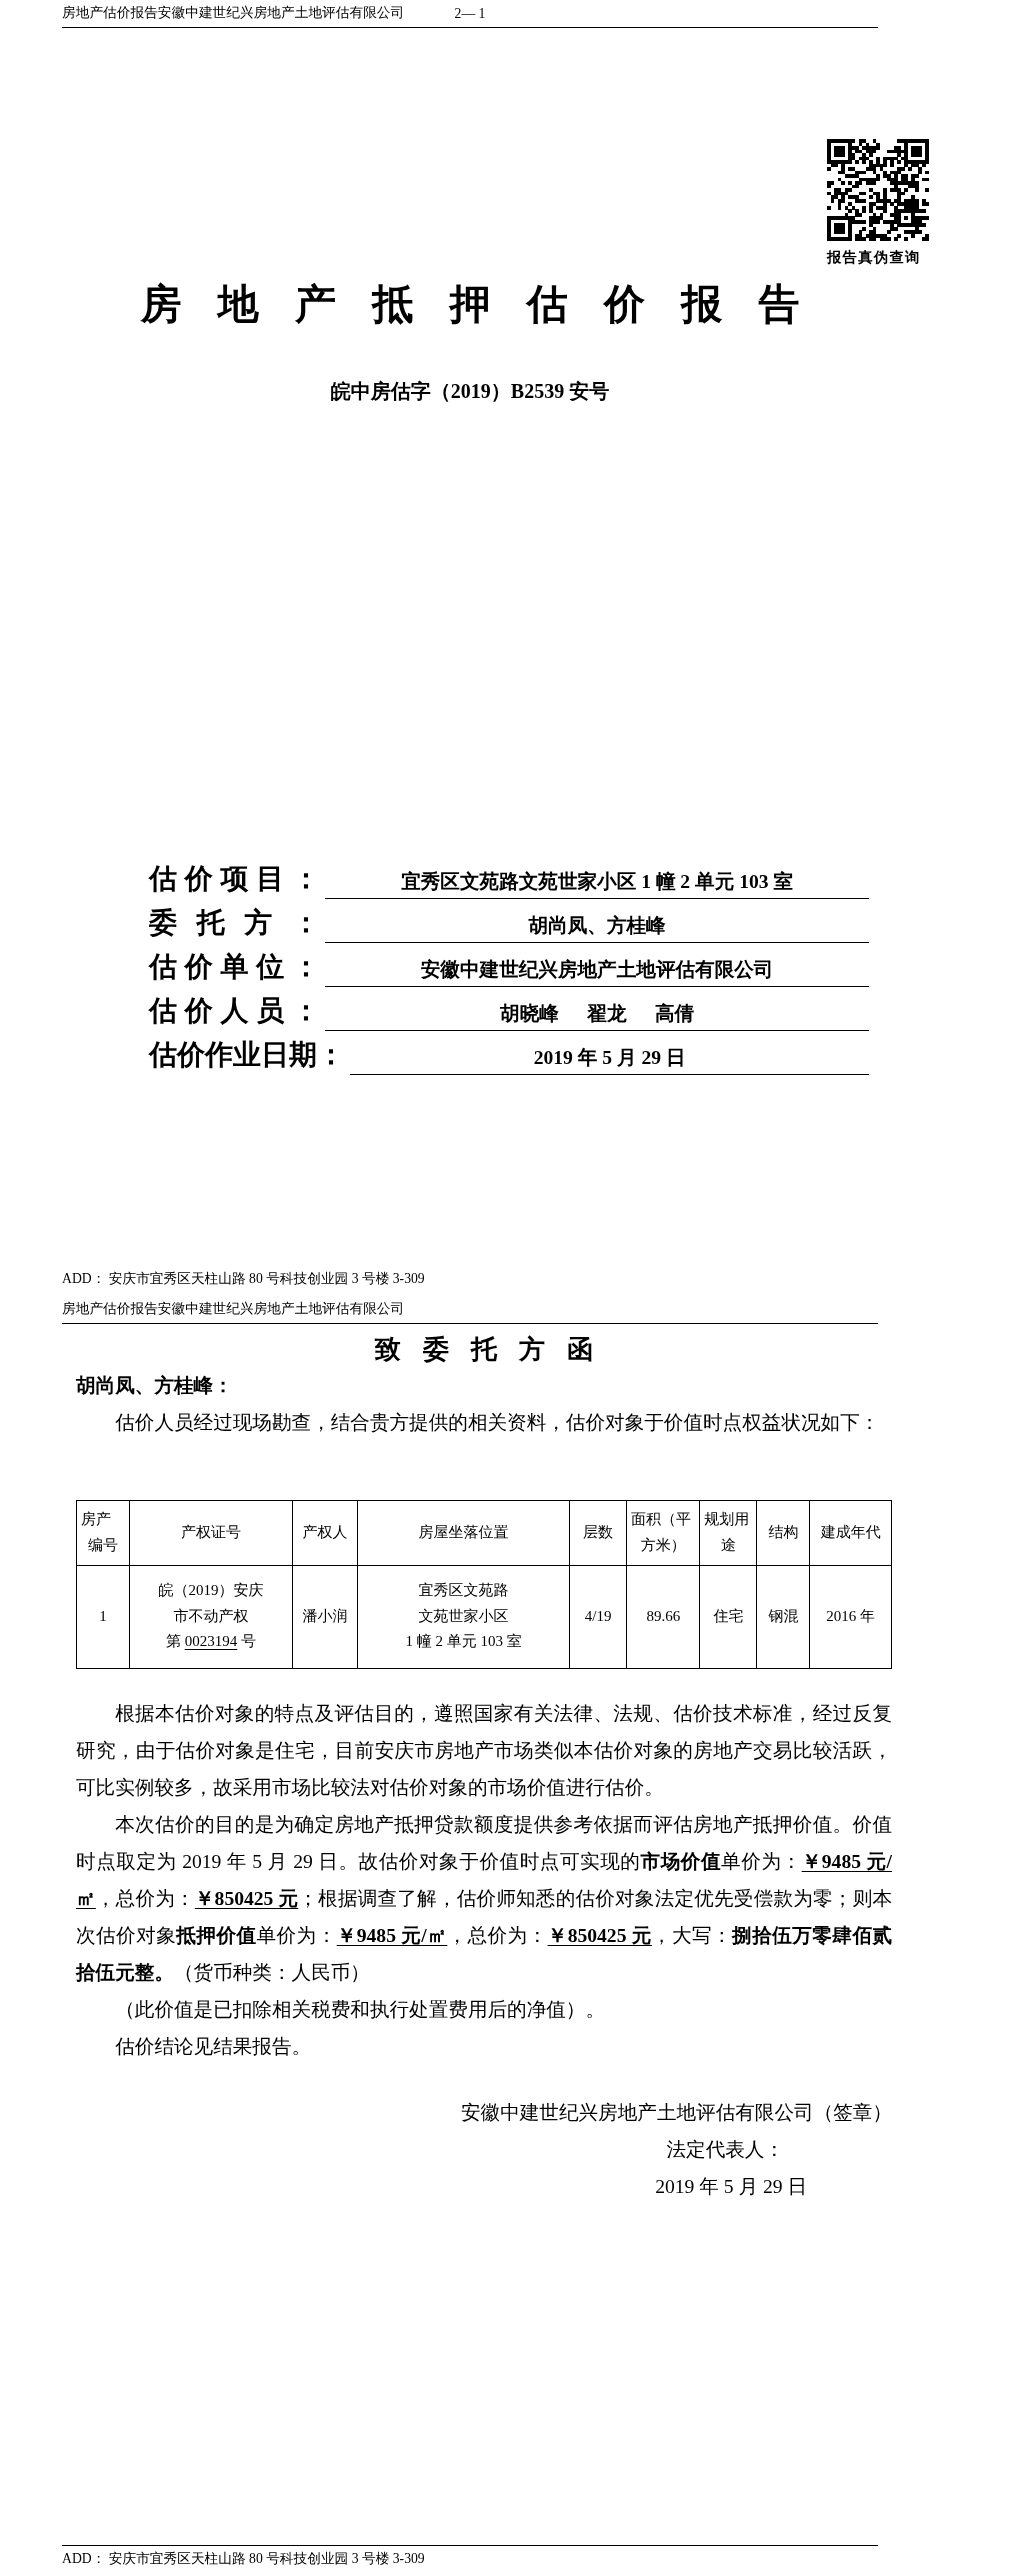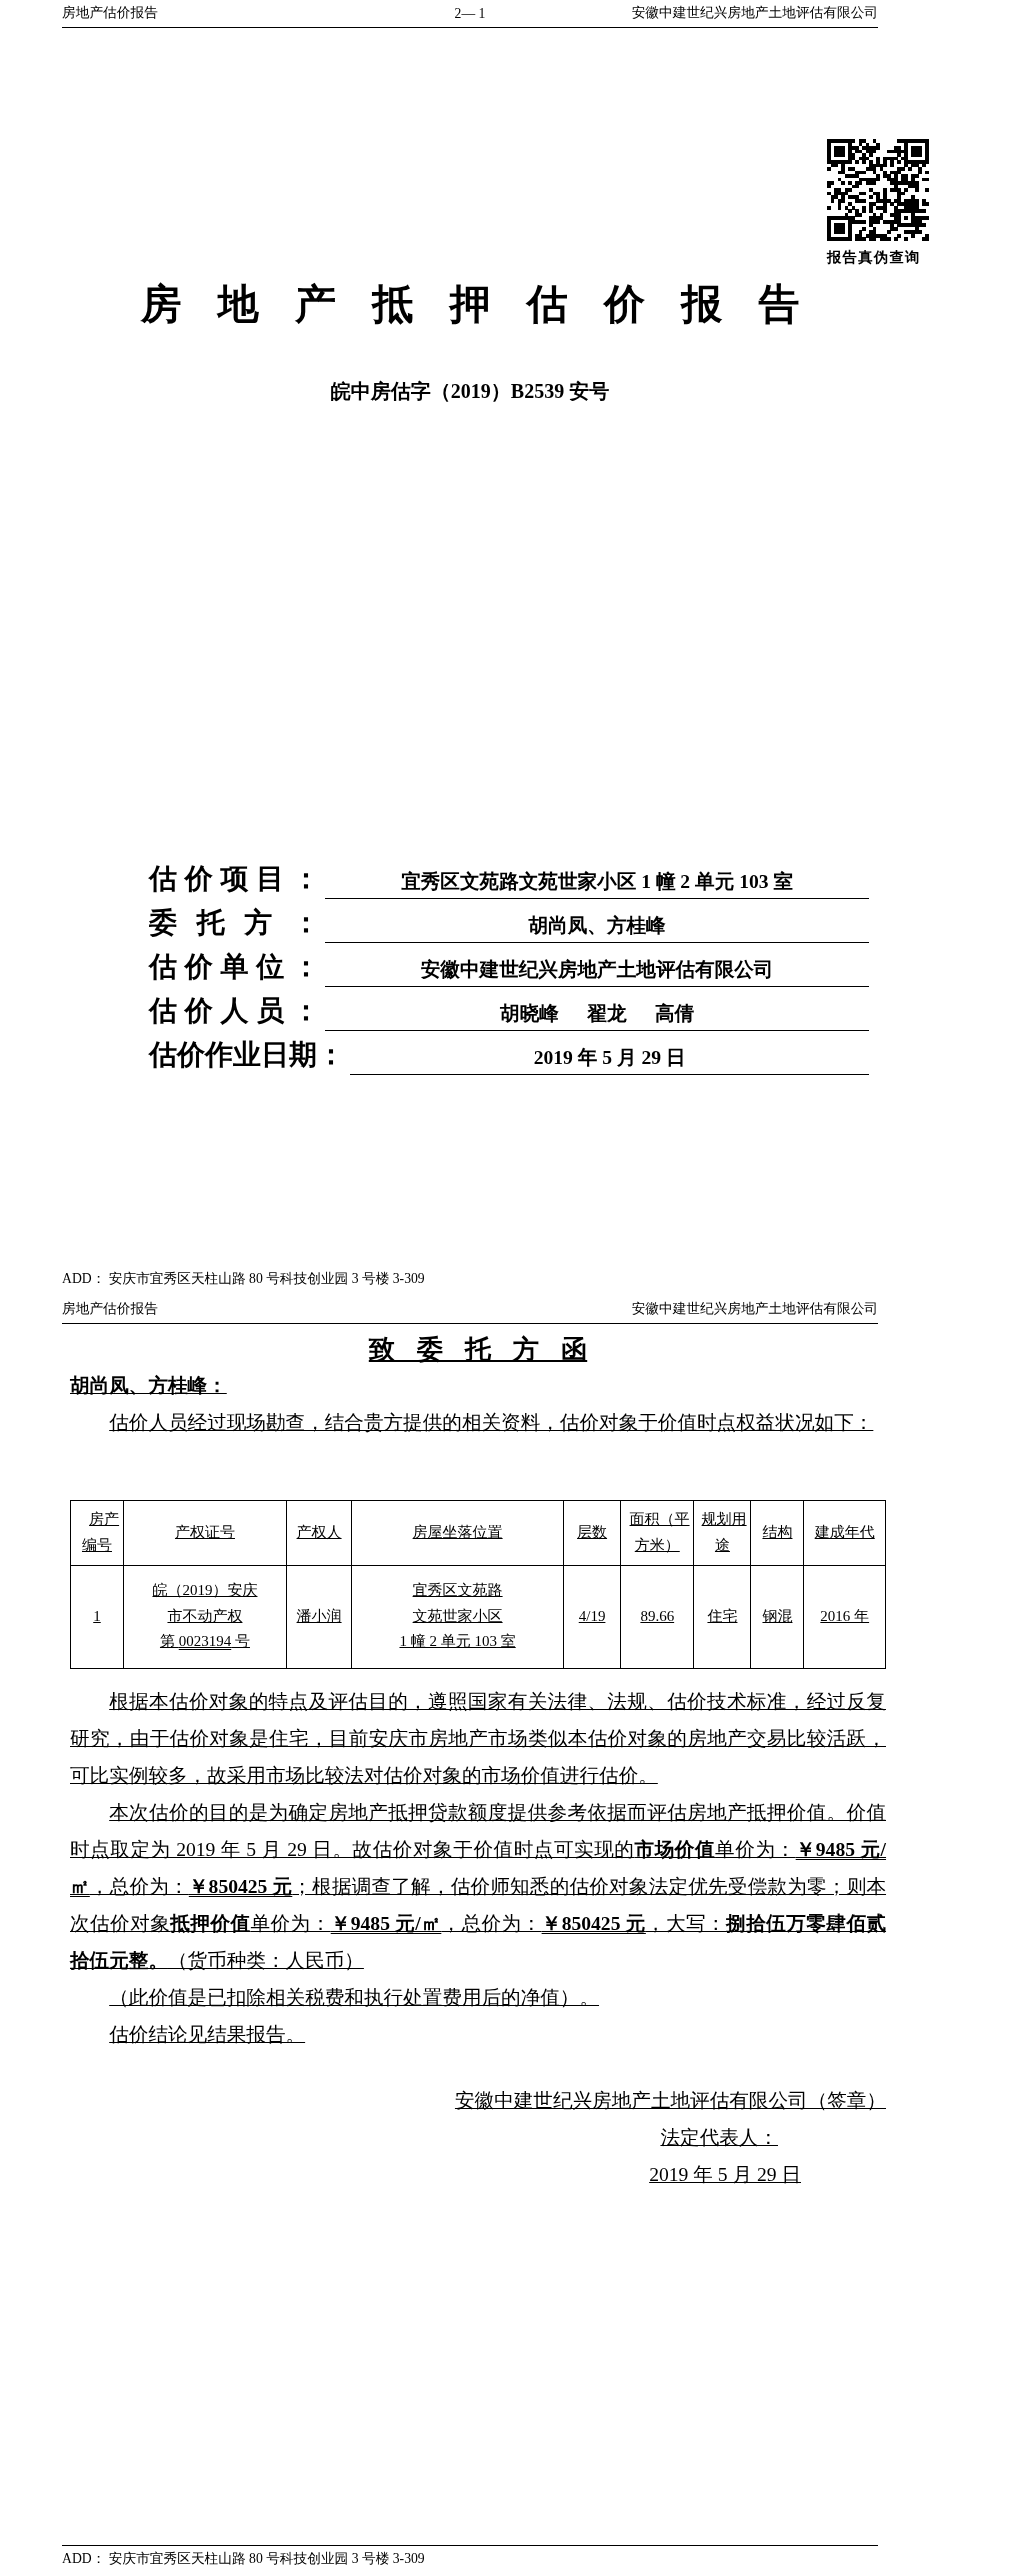--- a/index.html
+++ b/index.html
@@ -3,21 +3,21 @@
 <meta charset="utf-8">
 <style>
   * { margin:0; padding:0; box-sizing:border-box; }
   html,body { background:#ffffff; }
   body { width:1034px; font-family:"Liberation Serif","DejaVu Serif",serif; color:#000; }
   .page { position:relative; width:1034px; background:#fff; overflow:hidden; }
   .page-1 { height:1296px; }
   .page-2 { height:1280px; }
 
   .pg-header { position:absolute; top:3.9px; left:62px; width:816px; display:flex;
-               justify-content:space-between; align-items:flex-end; font-size:13.7px;
+               align-items:flex-end; font-size:13.7px;
                padding-bottom:5.2px; border-bottom:1.3px solid #000; }
   .hdr-center { position:absolute; left:0; right:0; bottom:5.2px; text-align:center; }
   .pg-footer { position:absolute; left:62px; width:816px; bottom:7.8px; font-size:13.7px; }
   .pg-footer.ruled { border-top:1.3px solid #000; padding-top:3.9px; }
 
   .qr-wrap { position:absolute; top:139px; left:827px; width:102px; }
   .qr { width:102px; height:102px; display:block; shape-rendering:crispEdges; }
   .qr-caption { margin-top:6.5px; font-size:14.3px; font-weight:700; letter-spacing:1.3px; white-space:nowrap; }
 
   .main-title { position:absolute; top:277px; left:62px; width:816px; text-align:center;
@@ -26,31 +26,31 @@
             font-size:20px; font-weight:700; }
 
   .fields { position:absolute; top:855px; left:149px; width:720px; }
   .field-row { display:flex; align-items:flex-end; height:44px; }
   .f-label { flex:0 0 171px; font-size:28px; font-weight:700; line-height:1.25;
              text-align:justify; text-align-last:justify; padding-bottom:2.6px; white-space:nowrap; }
   .f-value { flex:1 1 auto; margin-left:5.2px; text-align:center; font-size:19.6px; font-weight:700;
              border-bottom:1.3px solid #000; padding-bottom:3.9px; white-space:nowrap; line-height:1.25; }
   .field-row:nth-child(4) .f-value { word-spacing:23.5px; }
 
-  .p2-body { position:absolute; top:29px; left:70px; width:816px; font-size:19.6px;
-             line-height:37px; text-align:justify;text-decoration:underline; }
+  .p2-body { position:absolute; top:29px; left:76px; width:816px; font-size:19.6px;
+             line-height:37px; text-align:justify; }
   .p2-title { text-align:center; text-align-last:center; font-size:26px; font-weight:700;
               word-spacing:15.6px; line-height:35px; margin-top:6.5px; }
   .salutation { font-weight:700; }
   .para { text-indent:2em; }
   .b { font-weight:700; }
   .u { text-decoration:underline; text-underline-offset:3.3px; }
 
-  table.val { width:100%; border-collapse:collapse; table-layout:fixed; margin:59px 0 14px;
-              font-size:15px; line-height:1.7; text-align:right; text-align-last:center;padding-left:16px; }
+  table.val { width:100%; border-collapse:collapse; table-layout:fixed; margin:59px 0 26px;
+              font-size:15px; line-height:1.7; text-align:left; text-align-last:center;padding-left:16px; }
   .val th, .val td { border:1.3px solid #000; font-weight:400; padding:3.9px 3.9px;
                      vertical-align:middle; text-indent:0; }
   .val thead tr { height:65px; }
   .val tbody tr { height:103px; }
   .cell-pre { white-space:pre-line; }
 
   .sign { text-align:right; text-align-last:right; text-indent:0; }
   .sign-company { margin-top:29px; }
   .sign-rep { padding-right:108px; }
   .sign-date { padding-right:85px; }

